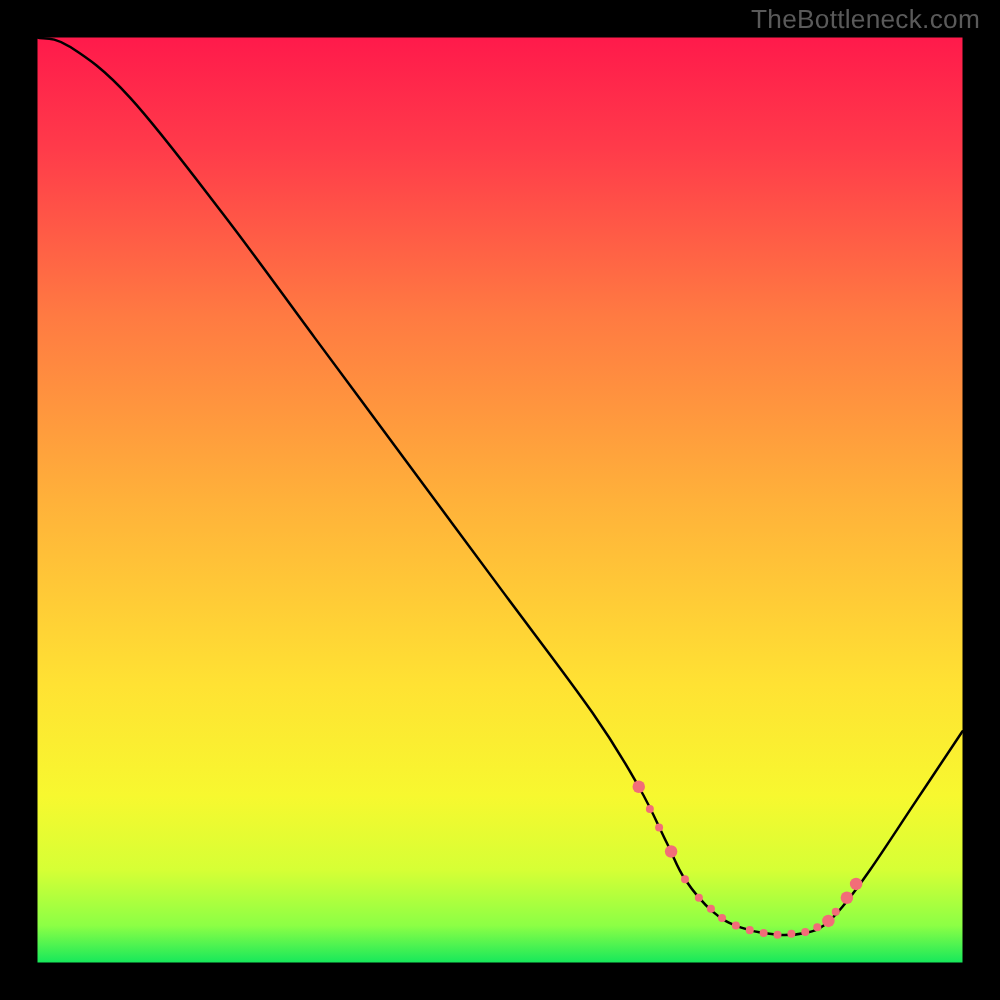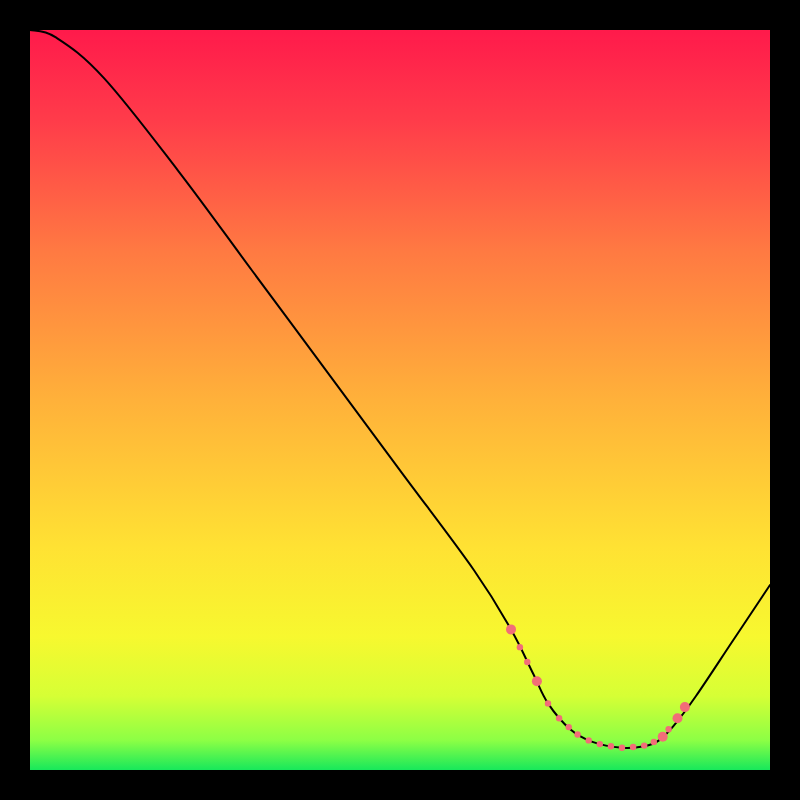--- a/index.html
+++ b/index.html
@@ -26,20 +26,21 @@
     letter-spacing: 0.2px;
     user-select: none;
   }
   svg {
     display: block;
   }
 </style>
 </head>
 <body>
 <div class="outer">
+  <div class="watermark">TheBottleneck.com</div>
   <svg id="chart-svg" width="800" height="800" viewBox="0 0 800 800">
     <defs>
       <linearGradient id="bg-grad" x1="0" y1="0" x2="0" y2="1">
 
       <stop offset="0%" stop-color="#ff1a4b"></stop>
           <stop offset="12%" stop-color="#ff3b4a"></stop>
           <stop offset="30%" stop-color="#ff7a42"></stop>
           <stop offset="50%" stop-color="#ffb13a"></stop>
           <stop offset="70%" stop-color="#ffe233"></stop>
           <stop offset="82%" stop-color="#f7f82f"></stop>

